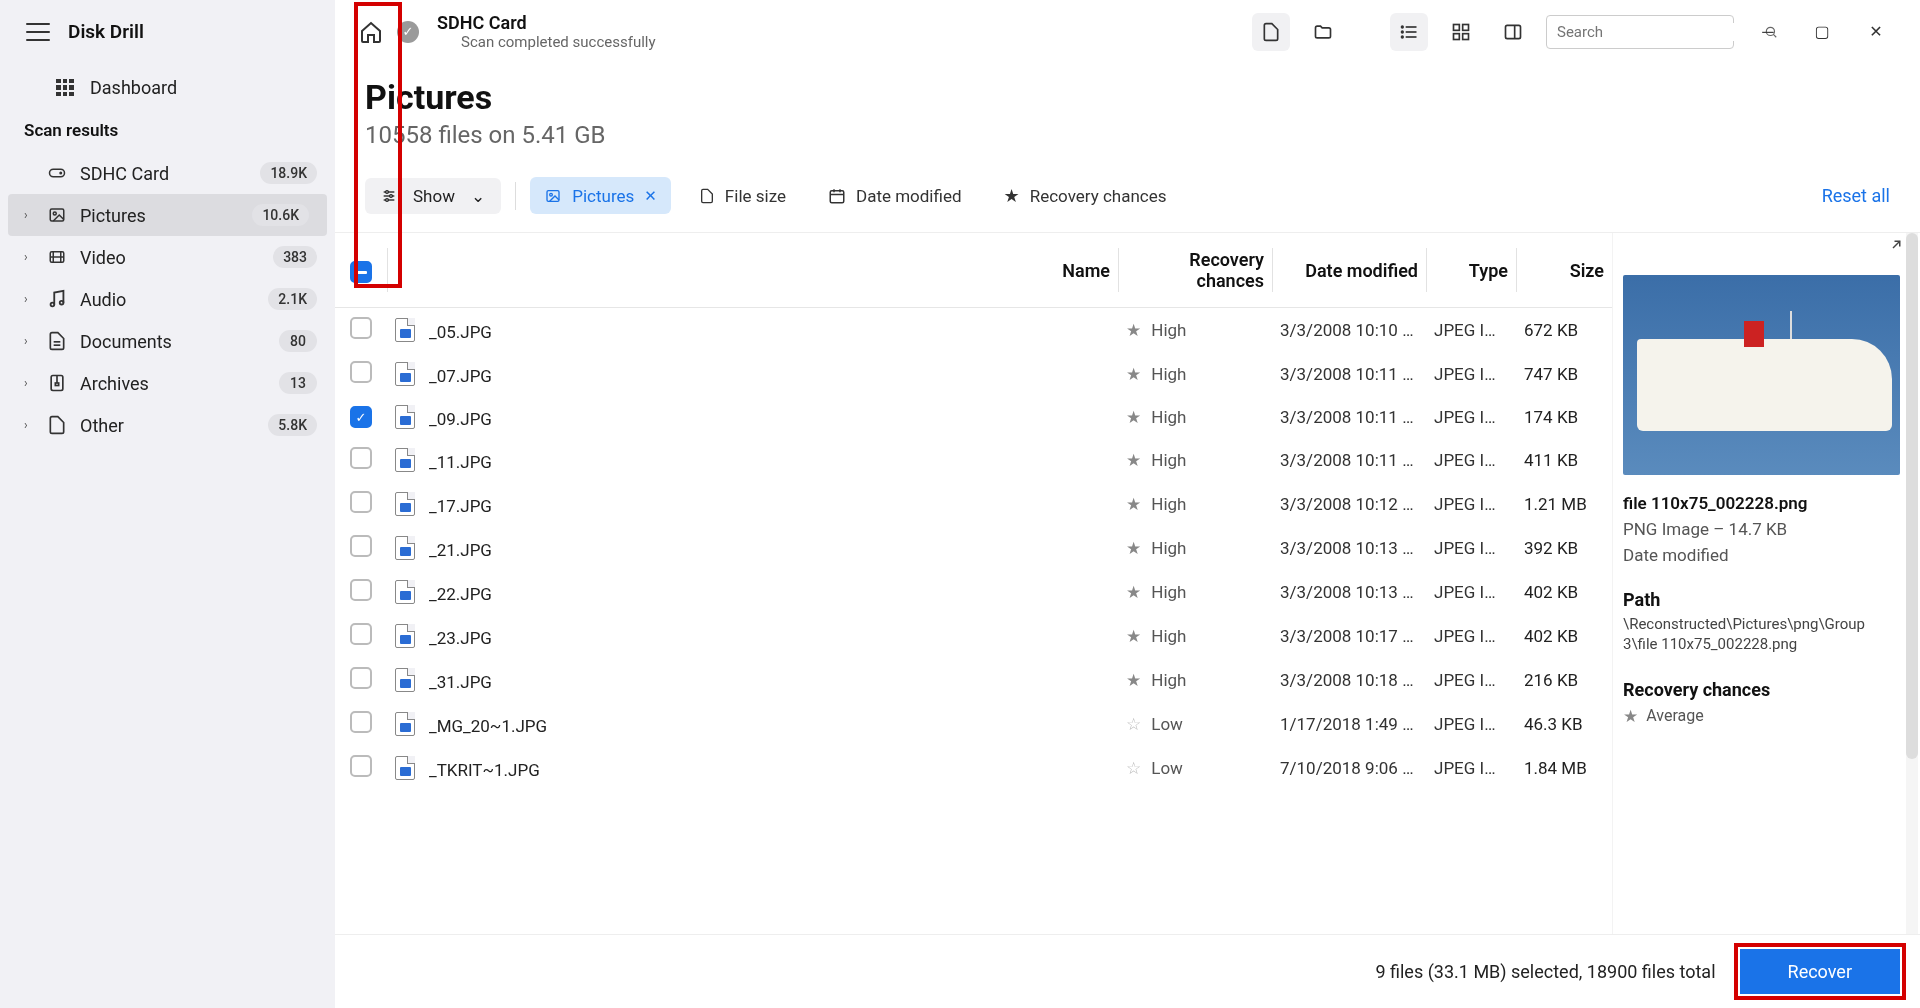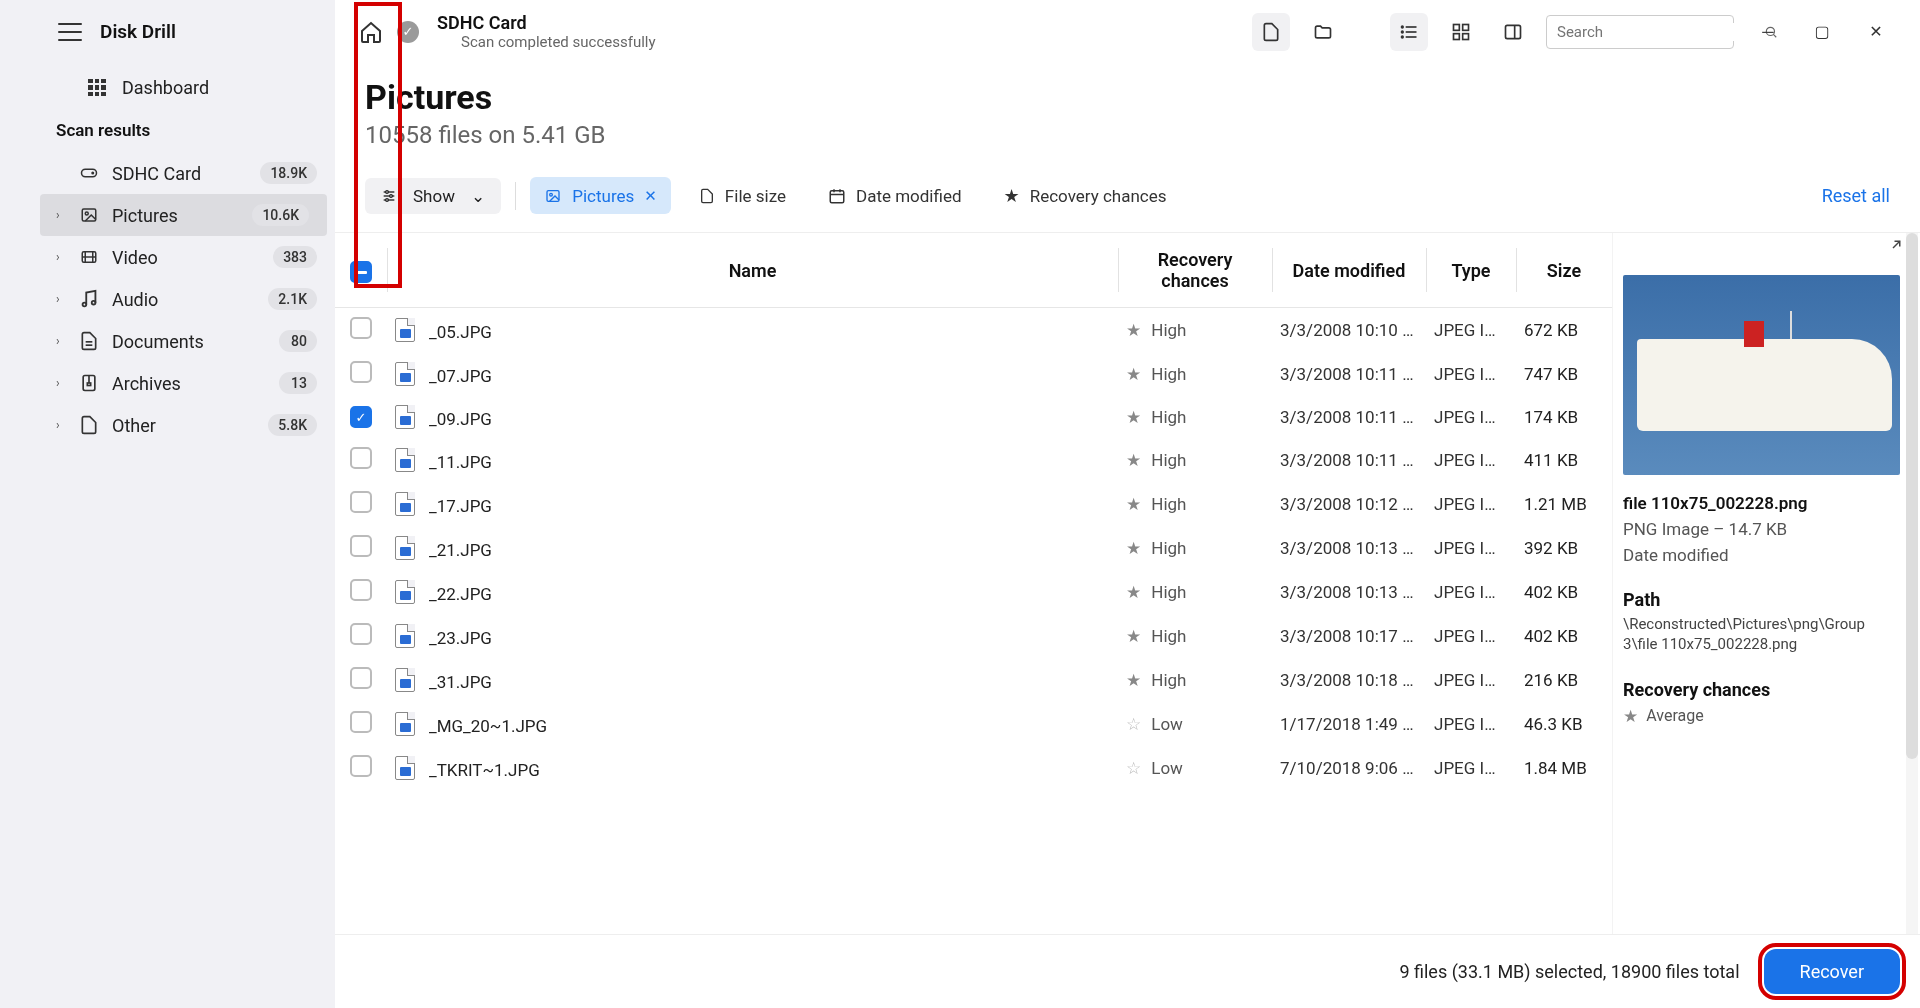--- a/index.html
+++ b/index.html
@@ -1,38 +1,38 @@
 <!DOCTYPE html>
 <html><head>
 <meta charset="utf-8">
 <style>
 * { margin: 0; padding: 0; box-sizing: border-box; font-family: -apple-system, "Segoe UI", Roboto, sans-serif; }
 body { width: 1920px; height: 1008px; background: #fff; overflow: hidden; display: flex; }
 
 
-.sidebar { width: 335px; height: 100%; background: #f1f1f5; display: flex; flex-direction: column; padding-left: 32px; }
+.sidebar { width: 335px; height: 100%; background: #f1f1f5; display: flex; flex-direction: column; }
 .sidebar-top { display: flex; align-items: center; gap: 18px; padding: 20px 20px 24px 26px; }
 .hamburger { width: 24px; height: 18px; display: flex; flex-direction: column; justify-content: space-between; cursor: pointer; }
 .hamburger span { height: 2px; background: #333; border-radius: 1px; }
 .app-title { font-size: 19px; font-weight: 600; color: #111; }
 
 .dashboard-row { display: flex; align-items: center; gap: 16px; padding: 10px 20px 18px 56px; cursor: pointer; }
 .dashboard-icon { width: 18px; height: 18px; display: grid; grid-template-columns: repeat(3,1fr); grid-template-rows: repeat(3,1fr); gap: 2px; }
 .dashboard-icon span { background: #333; }
 .dashboard-label { font-size: 18px; color: #222; }
 
 .section-header { font-size: 17px; font-weight: 600; color: #111; padding: 4px 20px 12px 24px; }
 
 .nav-item { display: flex; align-items: center; padding: 10px 18px 10px 24px; cursor: pointer; gap: 12px; }
 .nav-item.active { background: #dcdce0; border-radius: 4px; margin: 0 8px; padding-left: 16px; }
 .chevron { width: 10px; color: #555; font-size: 12px; visibility: hidden; }
 .nav-item.has-chevron .chevron { visibility: visible; }
 .nav-icon { width: 22px; height: 22px; display: flex; align-items: center; justify-content: center; color: #333; }
 .nav-label { font-size: 18px; color: #222; flex: 1; }
-.nav-badge { background: #e2e2e6; color: #333; font-size: 14px; font-weight: 500; padding: 3px 10px; border-radius: 12px; min-width: 38px; text-align: right; }
+.nav-badge { background: #e2e2e6; color: #333; font-size: 14px; font-weight: 500; padding: 3px 10px; border-radius: 12px; min-width: 38px; text-align: center; }
 
 .sidebar-footer { margin-top: auto; padding: 14px; }
 .explorer-btn { width: 100%; padding: 12px; background: #fcfcfe; border: 1px solid #e4e4e8; border-radius: 4px; font-size: 17px; color: #222; cursor: pointer; }
 
 
 .main { flex: 1; display: flex; flex-direction: column; height: 100%; }
 
 .topbar { display: flex; align-items: center; padding: 12px 24px; gap: 14px; }
 .home-icon { width: 24px; height: 24px; color: #333; cursor: pointer; }
 .status-badge { width: 22px; height: 22px; border-radius: 50%; background: #9a9a9a; color: #fff; display: flex; align-items: center; justify-content: center; font-size: 13px; }
@@ -58,21 +58,21 @@
 .filter-chip.active { background: #d6e8fb; color: #1a73e8; }
 .filter-chip.active .chip-close { color: #1a73e8; font-size: 15px; }
 .filter-chip.inactive { color: #333; }
 .reset-link { margin-left: auto; color: #1a73e8; font-size: 18px; cursor: pointer; }
 
 .content-area { display: flex; flex: 1; overflow: hidden; border-top: 1px solid #eee; }
 .table-wrap { flex: 1; overflow: auto; position: relative; }
 .highlight-box { position: absolute; left: 354px; top: 2px; width: 48px; height: 286px; border: 4px solid #d40000; pointer-events: none; z-index: 5; }
 
 table { width: 100%; border-collapse: collapse; }
-th { text-align: center; font-size: 18px; font-weight: 600; color: #111; padding: 16px 8px; border-bottom: 1px solid #e6e6e6; position: relative; }
+th { text-align: right; font-size: 18px; font-weight: 600; color: #111; padding: 16px 8px; border-bottom: 1px solid #e6e6e6; position: relative; }
 th:not(:first-child)::before { content: ""; position: absolute; left: 0; top: 20%; height: 60%; width: 1px; background: #e2e2e2; }
 td { padding: 9px 8px; font-size: 17px; color: #222; }
 
 .col-check { width: 52px; text-align: center; }
 .col-name { }
 .col-chance { width: 154px; }
 .col-date { width: 148px; }
 .col-type { width: 84px; }
 .col-size { width: 96px; }
 
@@ -104,21 +104,21 @@
 .mast { position:absolute; top:-28px; left:60%; width:2px; height:28px; background:#ddd; }
 .preview-title { font-size: 17px; font-weight: 600; color: #111; margin-top: 18px; }
 .preview-meta { font-size: 17px; color: #555; margin-top: 6px; }
 .preview-section { font-size: 18px; font-weight: 700; color: #111; margin-top: 24px; }
 .preview-path { font-size: 15px; color: #444; margin-top: 4px; line-height: 1.35; }
 .preview-chance { display:flex; align-items:center; gap:8px; margin-top:6px; color:#555; font-size:16px;}
 
 
 .bottom-bar { display: flex; align-items: center; justify-content: flex-end; gap: 24px; padding: 14px 20px; border-top: 1px solid #eee; }
 .selection-info { font-size: 18px; color: #222; }
-.recover-btn { background: #1a73e8; color: #fff; border: none; padding: 12px 36px; font-size: 18px; border-radius: 12px; cursor: pointer; outline: 4px solid #d40000; outline-offset: 2px; }
+.recover-btn { background: #1a73e8; color: #fff; border: none; padding: 12px 48px; font-size: 18px; border-radius: 0; cursor: pointer; outline: 4px solid #d40000; outline-offset: 2px; }
 
 svg { display: block; }
 </style>
 </head>
 <body>
 
 <div class="sidebar">
   <div class="sidebar-top">
     <div class="hamburger">
         <span></span>

